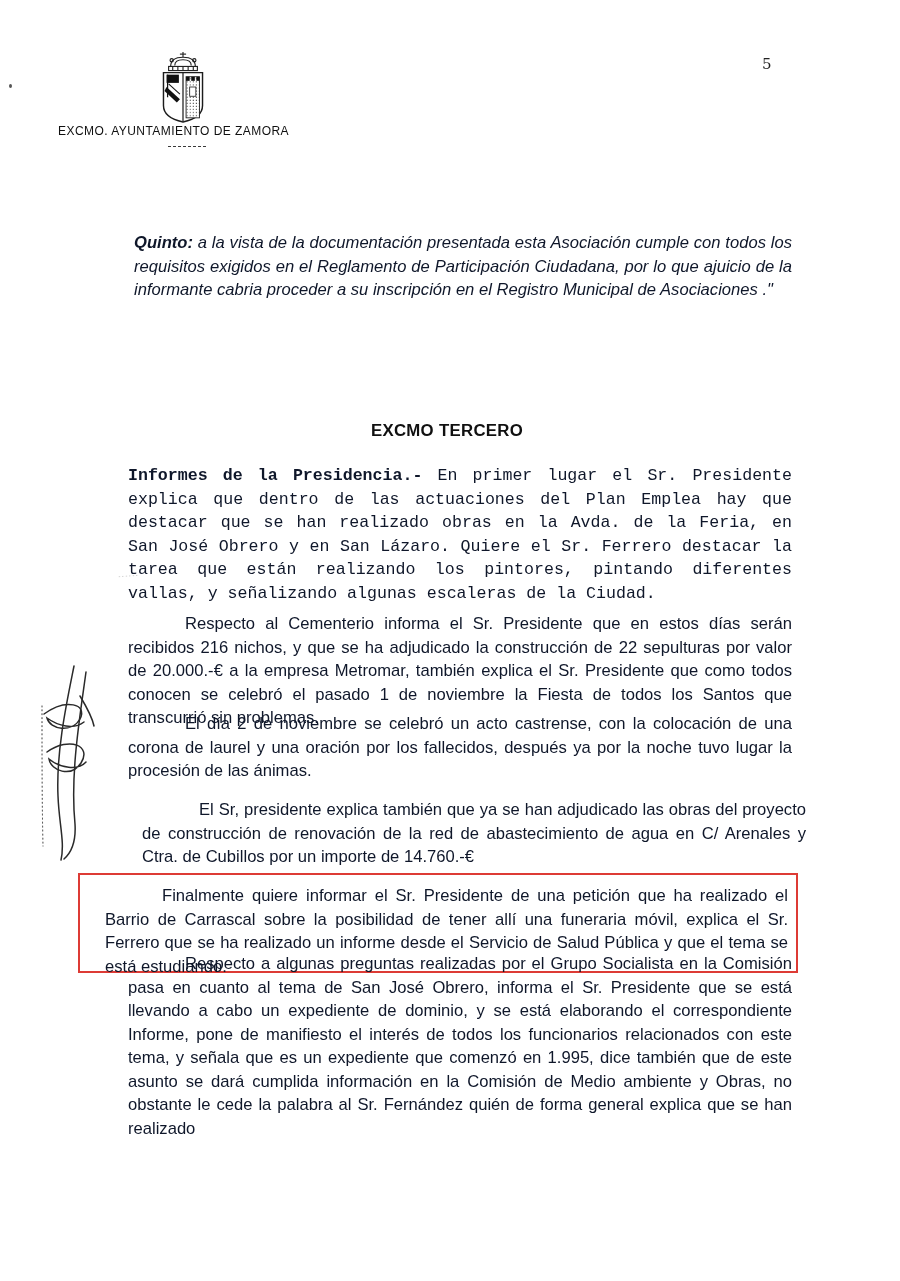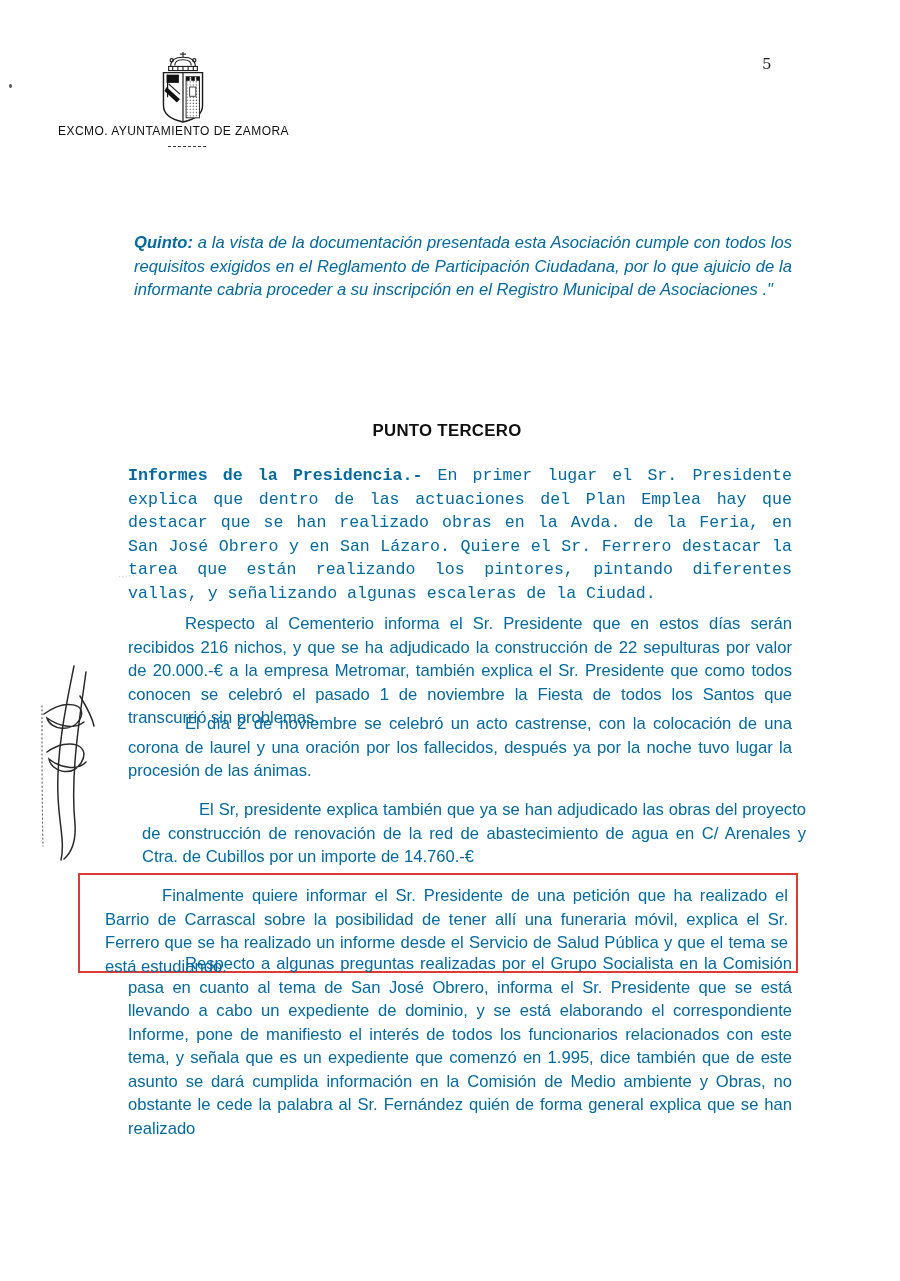--- a/index.html
+++ b/index.html
@@ -33,21 +33,21 @@
     position:absolute;left:118px;top:568px;width:36px;height:12px;
     color:#b9b9b9;font-size:9px;letter-spacing:1px;
     transform:rotate(-4deg);filter:blur(.4px);
   }
   
   .signature{position:absolute;left:34px;top:656px;width:72px;height:212px;}
   
   .para{
     position:absolute;left:128px;width:664px;margin:0;
     font-size:16.6px;line-height:23.5px;text-align:justify;
-    color:#0369a1;
+    color:#0f172a;
   }
   .para .lead{font-weight:bold;}
   .indent{text-indent:57px;}
   .p-quinto{left:134px;width:658px;top:231px;font-style:italic;}
   .p-aprobacion{top:358px;}
   .section-heading{
     position:absolute;left:100px;top:421px;width:694px;margin:0;
     font-size:16.8px;font-weight:bold;text-align:center;letter-spacing:.3px;
     color:#101010;
   }
@@ -125,21 +125,21 @@
       <path d="M46,40 C52,50 58,60 60,70"></path>
       <path d="M8,50 C8,95 8,150 9,190" stroke-dasharray="1,3" stroke-width="1"></path>
     </g>
   </svg>
 
   <p class="para p-quinto">
     <span class="lead">Quinto:</span><span> a la vista de la documentación presentada esta Asociación cumple con todos los requisitos exigidos en el Reglamento de Participación Ciudadana, por lo que ajuicio de la informante cabria proceder a su inscripción en el Registro Municipal de Asociaciones ."</span>
   </p>
 
 
-  <h2 class="section-heading">PUNTO TERCERO</h2>
+  <h2 class="section-heading">EXCMO TERCERO</h2>
 
   <p class="para p-informes">
     <span class="lead">Informes de la Presidencia.-</span><span> En primer lugar el Sr. Presidente explica que dentro de las actuaciones del Plan Emplea hay que destacar que se han realizado obras en la Avda. de la Feria, en San José Obrero y en San Lázaro. Quiere el Sr. Ferrero destacar la tarea que están realizando los pintores, pintando diferentes vallas, y señalizando algunas escaleras de la Ciudad.</span>
   </p>
 
   <div class="smudge">......</div>
 
   <p class="para indent p-cementerio">Respecto al Cementerio informa el Sr. Presidente que en estos días serán recibidos 216 nichos, y que se ha adjudicado la construcción de 22 sepulturas por valor de 20.000.-€ a la empresa Metromar, también explica el Sr. Presidente que como todos conocen se celebró el pasado 1 de noviembre la Fiesta de todos los Santos que transcurrió sin problemas.</p>
 
   <p class="para indent p-castrense">El día 2 de noviembre se celebró un acto castrense, con la colocación de una corona de laurel y una oración por los fallecidos, después ya por la noche tuvo lugar la procesión de las ánimas.</p>

